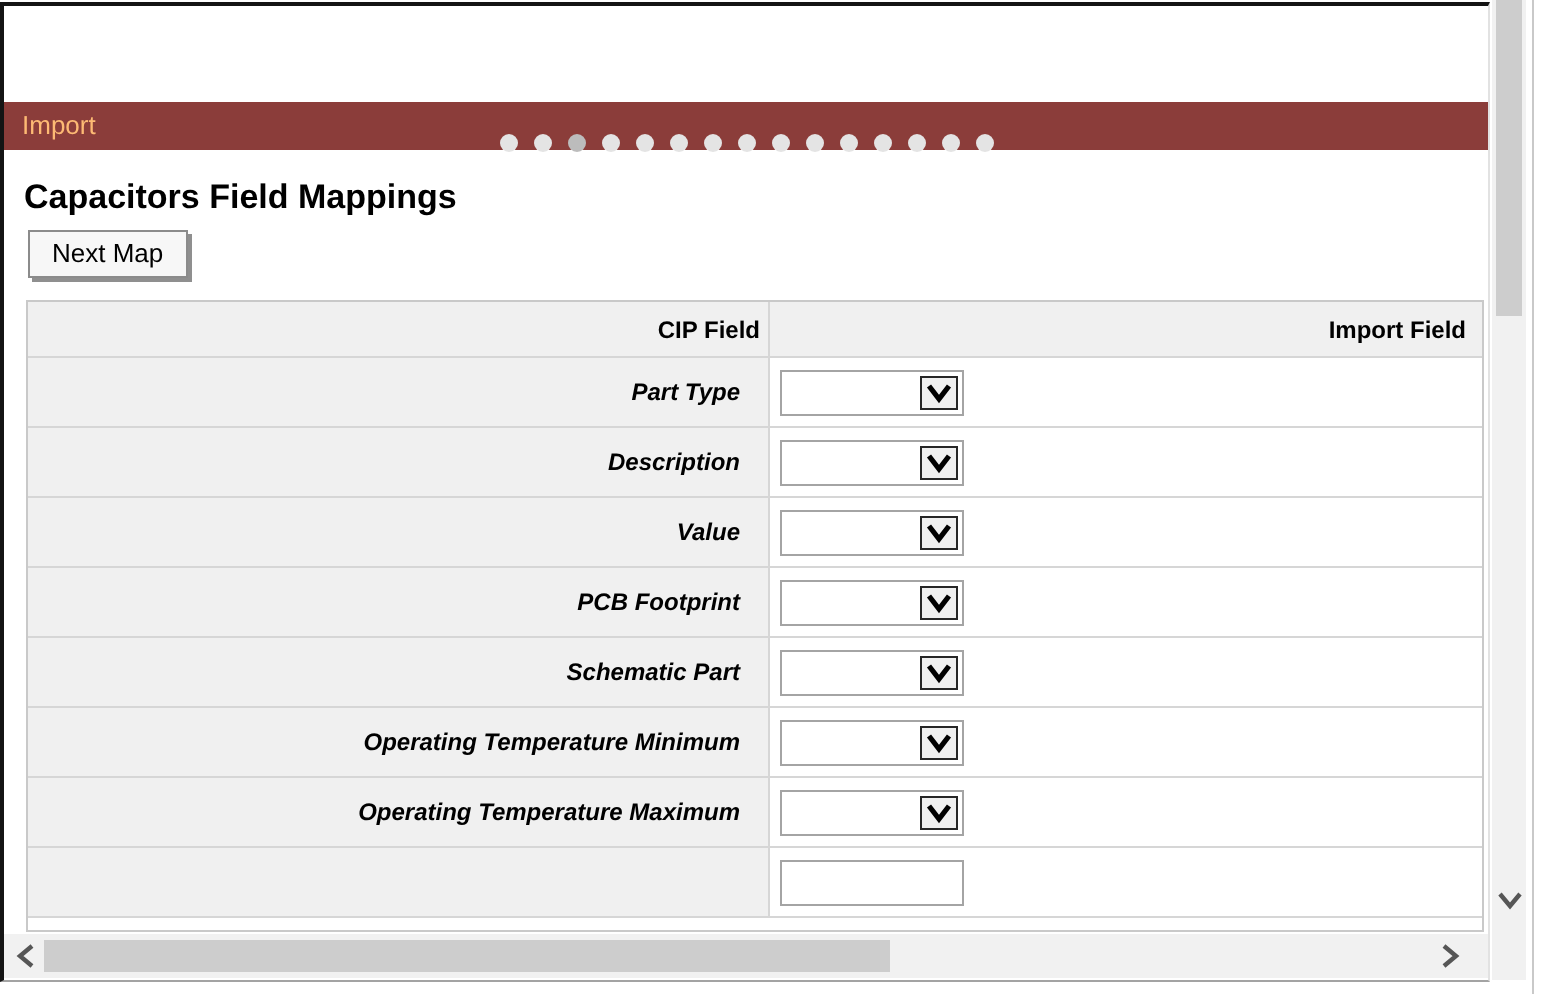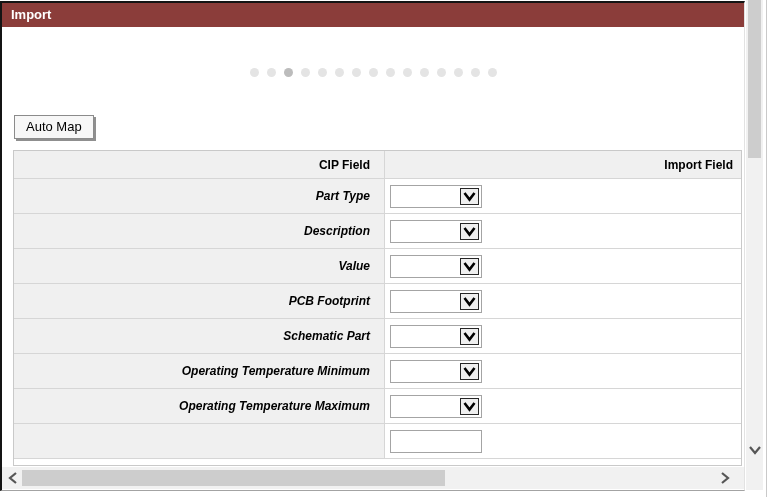--- a/index.html
+++ b/index.html
@@ -7,22 +7,22 @@
     font-family:"Liberation Sans", sans-serif; }
   body { position:relative; }
 
   
   .outer-right-line { position:absolute; left:766px; top:0; width:1px; height:497px; background:#c9c9c9; }
 
   
   .window { position:absolute; left:0; top:1px; width:745px; height:490px;
     background:#ffffff; border-top:2px solid #141414; border-left:2px solid #141414;
     border-bottom:1px solid #a3a3a3; border-right:1px solid #e2e2e2; }
-  .titlebar { height:24px; background:#8b3d3a; color:#ffffff; font-size:13px;
-    font-weight:bold; line-height:24px; padding-left:9px; }
+  .titlebar { height:24px; background:#8b3d3a; color:#fdba74; font-size:13px;
+    font-weight:normal; line-height:24px; padding-left:9px;margin-top:48px; }
 
   
   .nav-row { position:absolute; left:0; top:37px; width:100%; text-align:center; }
   .btn { display:inline-block; font-family:"Liberation Sans", sans-serif; font-size:13px;
     color:#000; background:#f7f7f7; border:1px solid #8b8b8b; box-shadow:2px 2px 0 #8f8f8f;
     padding:3px 11px 4px 11px; margin:0 4px; cursor:pointer; }
 
   
   .dots-row { position:absolute; left:0; top:64px; width:100%; text-align:center; line-height:10px; }
   .dot { display:inline-block; width:9px; height:9px; border-radius:50%;
@@ -32,21 +32,21 @@
   
   .section-heading { position:absolute; left:10px; top:86px; font-size:17px; font-weight:bold; color:#000; }
   .automap-btn { position:absolute; left:12px; top:112px; margin:0; }
 
   
   .mapping-table { position:absolute; left:11px; top:147px; width:729px; height:316px;
     overflow:hidden; border:1px solid #c9c9c9; background:#fff; }
   .t-header { display:flex; height:28px; background:#f0f0f0; border-bottom:1px solid #d6d6d6;
     font-size:12px; font-weight:bold; }
   .t-header .hc1 { width:371px; border-right:1px solid #d6d6d6; display:flex;
-    align-items:center; justify-content:flex-end; padding-right:14px; }
+    align-items:center; justify-content:flex-end; padding-right:4px; }
   .t-header .hc2 { flex:1; display:flex; align-items:center; justify-content:flex-end; padding-right:8px; }
   .t-row { display:flex; height:35px; border-bottom:1px solid #d6d6d6;font-style:italic; }
   .t-row .c-label { width:371px; background:#f0f0f0; border-right:1px solid #d6d6d6;
     display:flex; align-items:center; justify-content:flex-end; padding-right:14px;
     font-size:12px; font-weight:bold; color:#000; }
   .t-row .c-select { flex:1; background:#ffffff; display:flex; align-items:center; padding-left:5px; }
 
   
   .sel { position:relative; width:92px; height:23px; background:#ffffff;
     border:1px solid #a4a4a4; cursor:pointer; }
@@ -71,21 +71,22 @@
 <body>
 
 <div class="window">
   <div class="titlebar">
     <span>Import</span>
   </div>
 
 
   <div class="dots-row"><span class="dot"></span><span class="dot"></span><span class="dot active"></span><span class="dot"></span><span class="dot"></span><span class="dot"></span><span class="dot"></span><span class="dot"></span><span class="dot"></span><span class="dot"></span><span class="dot"></span><span class="dot"></span><span class="dot"></span><span class="dot"></span><span class="dot"></span></div>
 
-  <button class="btn automap-btn">Auto Map</button>
+  <div class="section-heading">Capacitors Field Mappings</div>
+  <button class="btn automap-btn">Next Map</button>
 
   <div class="mapping-table">
     <div class="t-header">
       <div class="hc1">CIP Field</div>
       <div class="hc2">Import Field</div>
     </div>
     <div>
         <div class="t-row">
           <div class="c-label">Part Type</div>
           <div class="c-select">

